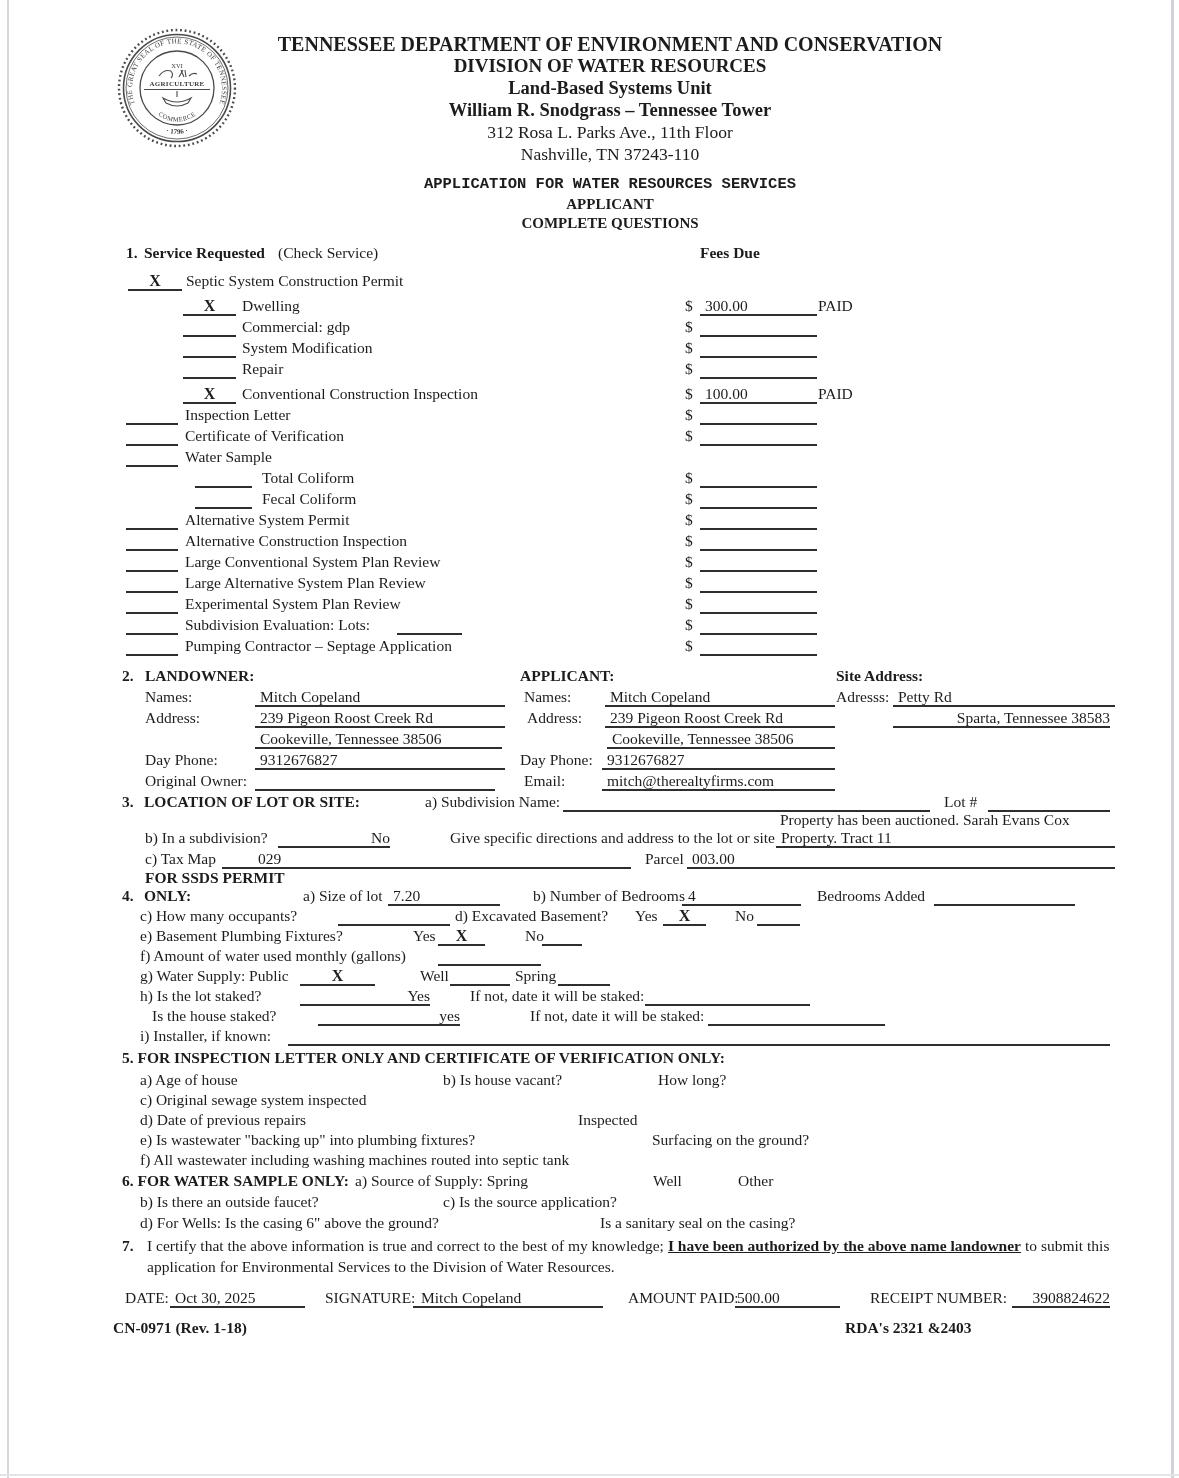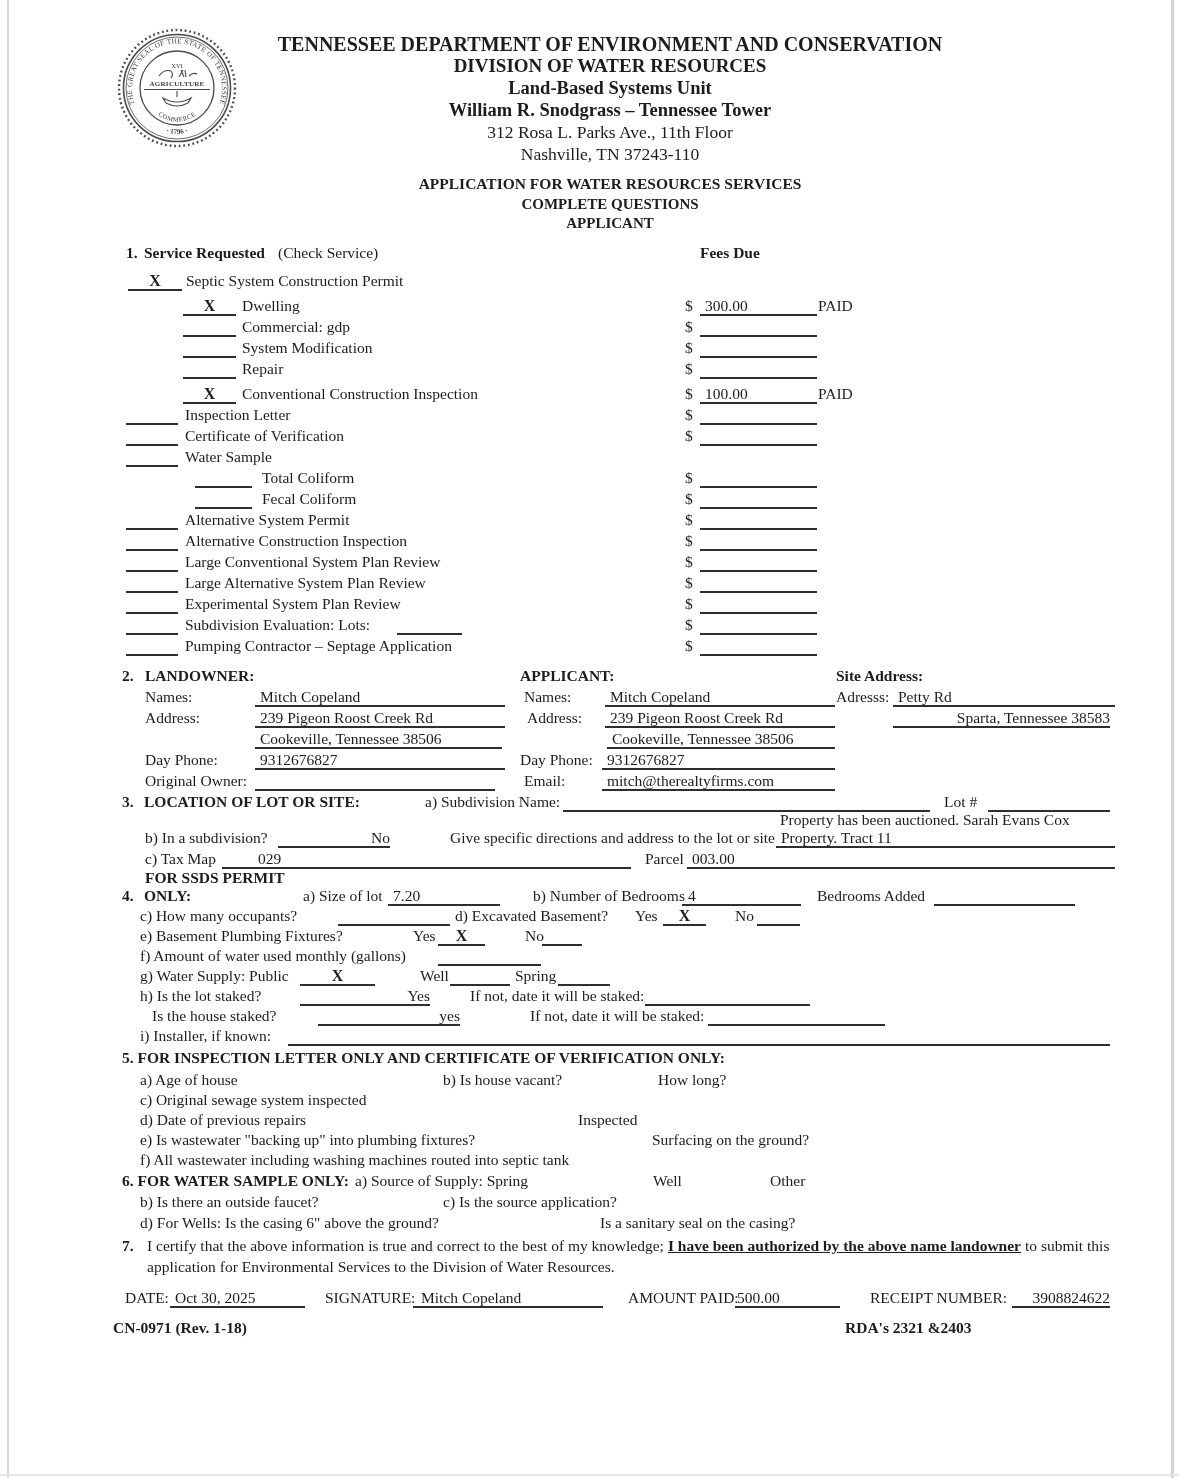--- a/index.html
+++ b/index.html
@@ -7,21 +7,21 @@
         font-family:"Liberation Serif","DejaVu Serif",serif;color:#1c1c1c;overflow:hidden;}
   .edge-l{position:absolute;left:7px;top:0;width:2px;height:100%;background:#d6d6de;}
   .edge-r{position:absolute;right:5px;top:0;width:3px;height:100%;background:#d2d2da;}
   .edge-b{position:absolute;left:0;bottom:2px;width:100%;height:2px;background:#e4e4ea;}
   
   .hdr{position:absolute;left:170px;top:33px;width:880px;text-align:center;line-height:22px;}
   .h1{font-size:20px;font-weight:bold;}
   .h2{font-size:19px;font-weight:bold;}
   .h3{font-size:18.5px;font-weight:bold;font-family:Liberation Serif, serif;}
   .h5{font-size:17.5px;}
-  .sub1{font-size:15.5px;font-weight:bold;margin-top:9px;line-height:20px;}
+  .sub1{font-size:15.5px;font-weight:bold;margin-top:9px;line-height:20px;font-family:Liberation Mono, monospace;}
   .sub2{font-size:15px;font-weight:bold;margin-top:2px;line-height:17px;}
   .seal{position:absolute;left:115px;top:26px;}
   .seal text{fill:#3c3c3c;font-family:"Liberation Serif",serif;}
   
   .ct{position:relative;}
   .sp{height:243px;}
   .r{position:relative;height:21px;font-size:15.5px;line-height:20px;}
   .h16{height:16px;}.h18{height:18px;text-align:center;}.h19{height:19px;}.h20{height:20px;}
   .h22{height:22px;text-decoration:underline;}.h28{height:28px;}
   .mt1{margin-top:1px;}.mt2{margin-top:2px;}.mt4{margin-top:4px;}
@@ -64,22 +64,22 @@
   </svg>
 
   <div class="hdr">
     <div class="h1">TENNESSEE DEPARTMENT OF ENVIRONMENT AND CONSERVATION</div>
     <div class="h2">DIVISION OF WATER RESOURCES</div>
     <div class="h3">Land-Based Systems Unit</div>
     <div class="h3">William R. Snodgrass – Tennessee Tower</div>
     <div class="h5">312 Rosa L. Parks Ave., 11th Floor</div>
     <div class="h5">Nashville, TN 37243-110</div>
     <div class="sub1">APPLICATION FOR WATER RESOURCES SERVICES</div>
+    <div class="sub2">APPLICANT</div>
     <div class="sub2">COMPLETE QUESTIONS</div>
-    <div class="sub2">APPLICANT</div>
   </div>
 
   <div class="ct">
     <div class="sp"></div>
 
     <div class="r h28">
       <span class="ab b" style="left:126px">1.</span>
       <span class="ab b" style="left:144px">Service Requested</span>
       <span class="ab" style="left:278px">(Check Service)</span>
       <span class="ab b" style="left:700px">Fees Due</span>
@@ -333,21 +333,21 @@
       <span class="ab" style="left:652px">Surfacing on the ground?</span>
     </div>
     <div class="r h20">
       <span class="ab" style="left:140px">f) All wastewater including washing machines routed into septic tank</span>
     </div>
 
     <div class="r mt1">
       <span class="ab b" style="left:122px">6. FOR WATER SAMPLE ONLY:</span>
       <span class="ab" style="left:355px">a) Source of Supply: Spring</span>
       <span class="ab" style="left:653px">Well</span>
-      <span class="ab" style="left:770px">Other</span>
+      <span class="ab" style="left:738px">Other</span>
     </div>
     <div class="r">
       <span class="ab" style="left:140px">b) Is there an outside faucet?</span>
       <span class="ab" style="left:443px">c) Is the source application?</span>
     </div>
     <div class="r">
       <span class="ab" style="left:140px">d) For Wells: Is the casing 6" above the ground?</span>
       <span class="ab" style="left:600px">Is a sanitary seal on the casing?</span>
     </div>
 

